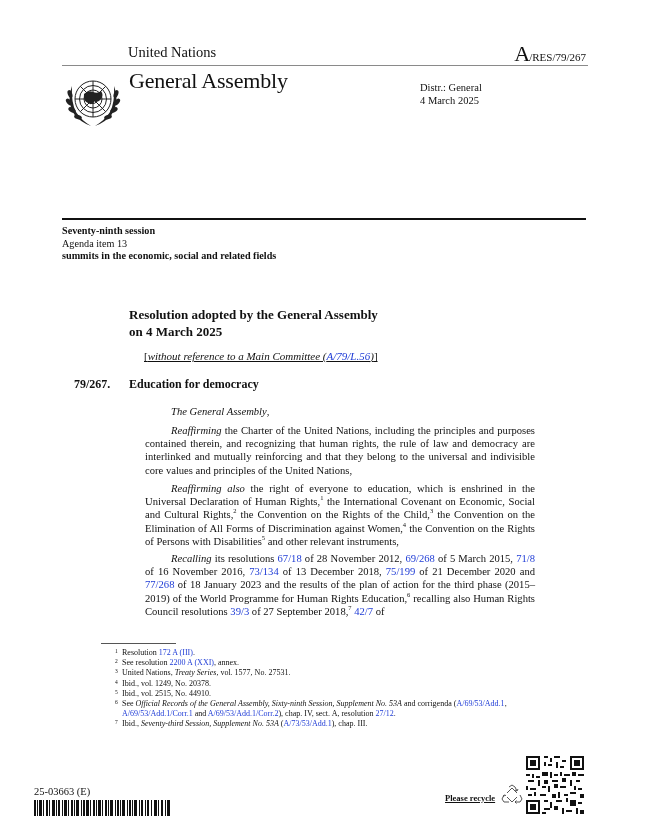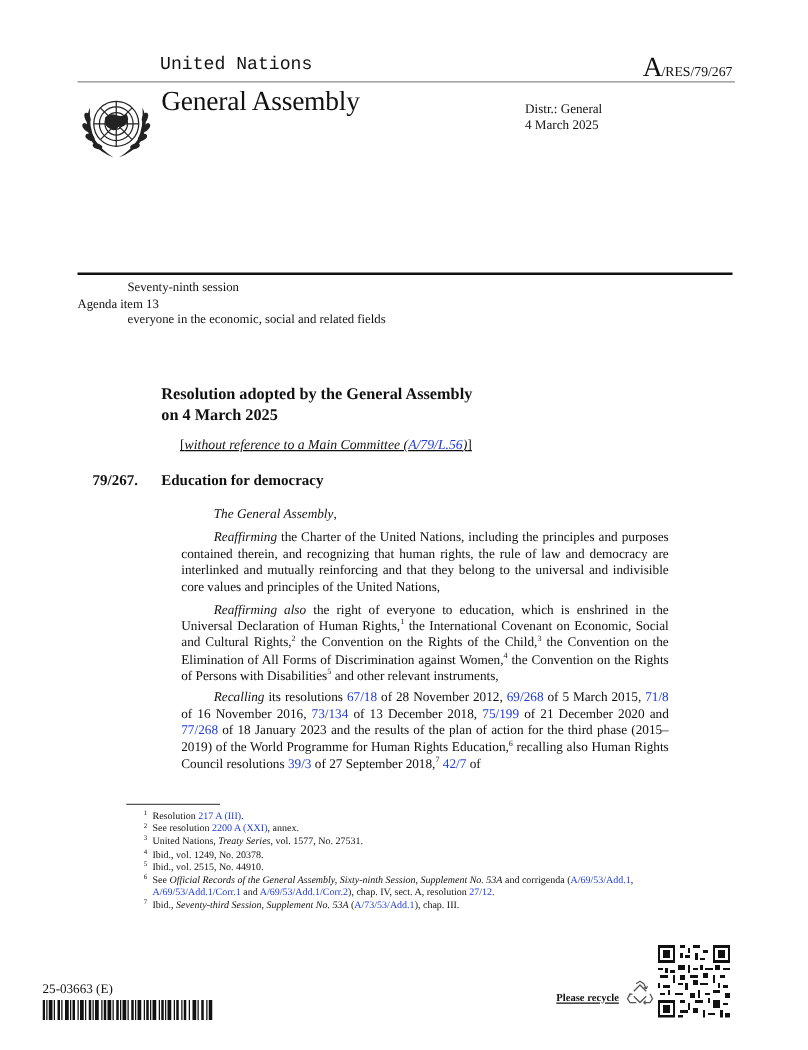--- a/index.html
+++ b/index.html
@@ -1,33 +1,33 @@
 <!DOCTYPE html>
 <html><head>
 <meta charset="utf-8">
 <style>
   html, body { margin:0; padding:0; background:#ffffff; }
   body { width:646px; height:840px; position:relative; overflow:hidden;
          font-family: "Liberation Serif", "DejaVu Serif", serif; color:#111; }
   .abs { position:absolute; }
   a.lnk { color:#1f3cd6; text-decoration:none; }
 
-  .un-name { left:128px; top:44px; font-size:14.5px;font-family:Liberation Mono, monospace; }
+  .un-name { left:128px; top:44px; font-size:14.5px; }
   .symbol { right:60px; top:41px; font-size:11px; white-space:nowrap; }
   .symbol .big { font-size:22px; letter-spacing:-1px; }
   .rule-top { left:62px; top:65px; width:526px; height:1px; background:#8a8a8a; }
 
   .logo { left:62px; top:72px; width:62px; height:60px; }
   .ga-title { left:129px; top:68px; font-size:22px; font-weight:normal; letter-spacing:-0.2px; }
   .distr { left:420px; top:81px; font-size:10.5px; line-height:13px; }
 
   .rule-thick { left:62px; top:218px; width:524px; height:2px; background:#111; }
 
   .session { left:62px; top:225px; font-size:10.2px; line-height:12.6px; width:320px; }
-  .session .b { font-weight:normal;margin-left:40px; }
+  .session .b { font-weight:bold; }
 
   .res-title { left:129px; top:306px; font-size:13px; font-weight:bold; line-height:17px; }
   .ref { left:144px; top:350px; font-size:11px; font-style:italic;text-decoration:underline; }
   .ref .br { font-style:normal; }
   .res-num { left:74px; top:377px; font-size:12px; font-weight:bold; }
   .res-name { left:129px; top:377px; font-size:12px; font-weight:bold; }
 
   .body-text { left:145px; width:390px; font-size:10.6px; line-height:13.2px; text-align:justify; }
   .body-text p { margin:0; text-indent:26px; }
   .body-text .i { font-style:italic; }
@@ -86,21 +86,21 @@
 <div class="abs distr">
   <div>Distr.: General</div>
   <div>4 March 2025</div>
 </div>
 
 <div class="abs rule-thick"></div>
 
 <div class="abs session">
   <div class="b">Seventy-ninth session</div>
   <div>Agenda item 13</div>
-  <div class="b">everyone in the economic, social and related fields</div>
+  <div class="b">summits in the economic, social and related fields</div>
 </div>
 
 <div class="abs res-title">
   <div>Resolution adopted by the General Assembly</div>
   <div>on 4 March 2025</div>
 </div>
 <div class="abs ref"><span class="br">[</span><span>without reference to a Main Committee (</span><a class="lnk">A/79/L.56</a><span>)</span><span class="br">]</span></div>
 
 <div class="abs res-num">79/267.</div>
 <div class="abs res-name">Education for democracy</div>
@@ -116,21 +116,21 @@
 <div class="abs body-text p2">
   <p><span class="i">Reaffirming also</span><span> the right of everyone to education, which is enshrined in the Universal Declaration of Human Rights,</span><sup>1</sup><span> the International Covenant on Economic, Social and Cultural Rights,</span><sup>2</sup><span> the Convention on the Rights of the Child,</span><sup>3</sup><span> the Convention on the Elimination of All Forms of Discrimination against Women,</span><sup>4</sup><span> the Convention on the Rights of Persons with Disabilities</span><sup>5</sup><span> and other relevant instruments,</span></p>
 </div>
 
 <div class="abs body-text p3">
   <p><span class="i">Recalling</span><span> its resolutions </span><a class="lnk">67/18</a><span> of 28 November 2012, </span><a class="lnk">69/268</a><span> of 5 March 2015, </span><a class="lnk">71/8</a><span> of 16 November 2016, </span><a class="lnk">73/134</a><span> of 13 December 2018, </span><a class="lnk">75/199</a><span> of 21 December 2020 and </span><a class="lnk">77/268</a><span> of 18 January 2023 and the results of the plan of action for the third phase (2015–2019) of the World Programme for Human Rights Education,</span><sup>6</sup><span> recalling also Human Rights Council resolutions </span><a class="lnk">39/3</a><span> of 27 September 2018,</span><sup>7</sup><span> </span><a class="lnk">42/7</a><span> of</span></p>
 </div>
 
 <div class="abs fn-rule"></div>
 <div class="abs footnotes">
-  <div class="fn"><span class="n">1</span><span>Resolution </span><a class="lnk">217 A (III)</a><span>.</span></div>
+  <div class="fn"><span class="n">1</span><span>Resolution </span><a class="lnk">172 A (III)</a><span>.</span></div>
   <div class="fn"><span class="n">2</span><span>See resolution </span><a class="lnk">2200 A (XXI)</a><span>, annex.</span></div>
   <div class="fn"><span class="n">3</span><span>United Nations, </span><span class="i">Treaty Series</span><span>, vol. 1577, No. 27531.</span></div>
   <div class="fn"><span class="n">4</span><span>Ibid., vol. 1249, No. 20378.</span></div>
   <div class="fn"><span class="n">5</span><span>Ibid., vol. 2515, No. 44910.</span></div>
   <div class="fn"><span class="n">6</span><span>See </span><span class="i">Official Records of the General Assembly, Sixty-ninth Session, Supplement No. 53A</span><span> and corrigenda (</span><a class="lnk">A/69/53/Add.1</a><span>, </span><a class="lnk">A/69/53/Add.1/Corr.1</a><span> and </span><a class="lnk">A/69/53/Add.1/Corr.2</a><span>), chap. IV, sect. A, resolution </span><a class="lnk">27/12</a><span>.</span></div>
   <div class="fn"><span class="n">7</span><span>Ibid., </span><span class="i">Seventy-third Session, Supplement No. 53A</span><span> (</span><a class="lnk">A/73/53/Add.1</a><span>), chap. III.</span></div>
 </div>
 
 <div class="abs jobno">25-03663 (E)</div>
 <svg class="abs barcode" viewBox="0 0 136 16" preserveAspectRatio="none">

